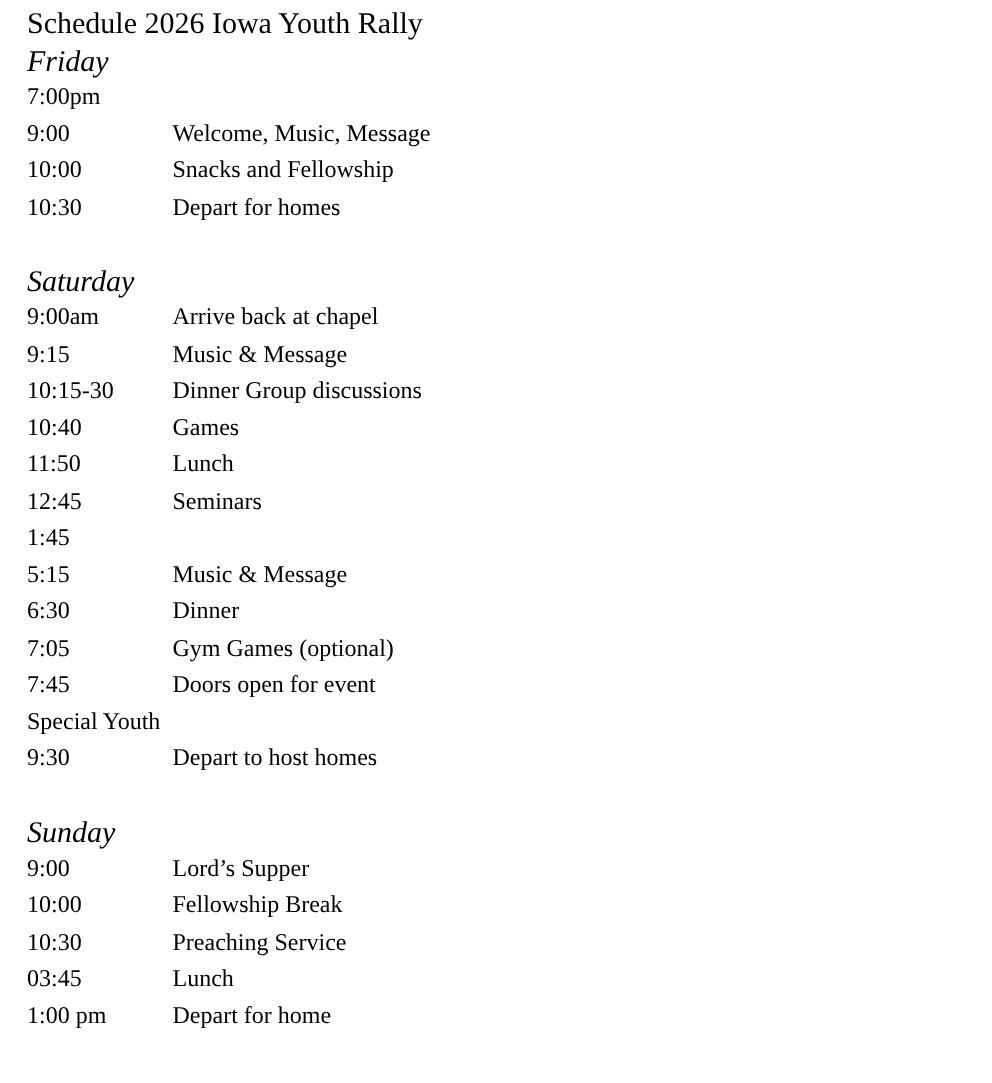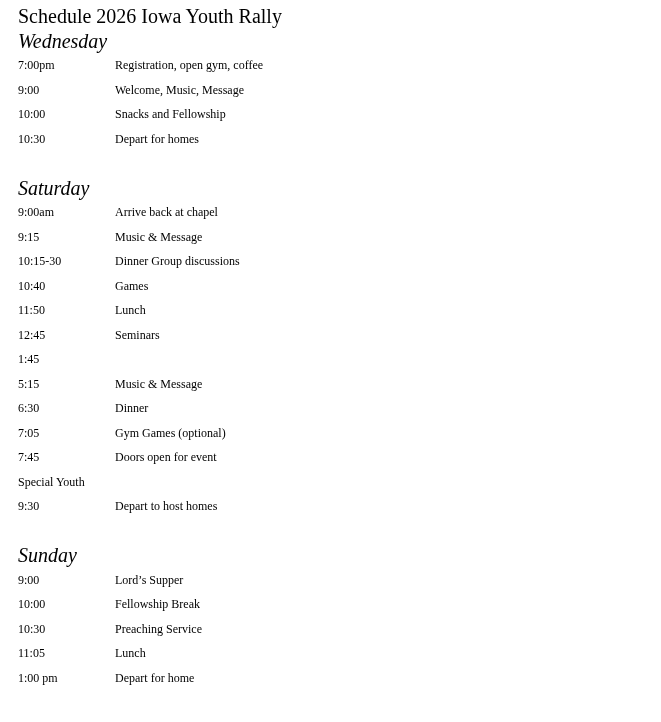--- a/index.html
+++ b/index.html
@@ -31,21 +31,21 @@
   }
   .day-header {
     font-size: 20px;
     line-height: 24.5px;
     font-style: italic;
     white-space: nowrap;
     display: block;
   }
   .schedule-row {
     display: flex;
-    font-size: 12px;
+    font-size: 16px;
     line-height: 24.5px;
     white-space: nowrap;
     align-items: baseline;
   }
   .row-time {
     width: 97px;
     flex: 0 0 97px;
     display: block;
   }
   .row-desc {
@@ -59,24 +59,23 @@
     font-size: 20px;
   }
 </style>
 </head>
 <body>
 
 <div class="doc">
   <div class="doc-title">Schedule 2026 Iowa Youth Rally</div>
   <div id="sections-container">
       <div class="day-section">
-        <div class="day-header">Wednesday</div>
+        <div class="day-header">Friday</div>
         <div class="schedule-row">
           <span class="row-time">7:00pm</span>
-          <span class="row-desc">Registration, open gym, coffee</span>
         </div>
         <div class="schedule-row">
           <span class="row-time">9:00</span>
           <span class="row-desc">Welcome, Music, Message</span>
         </div>
         <div class="schedule-row">
           <span class="row-time">10:00</span>
           <span class="row-desc">Snacks and Fellowship</span>
         </div>
         <div class="schedule-row">
@@ -147,21 +146,21 @@
         </div>
         <div class="schedule-row">
           <span class="row-time">10:00</span>
           <span class="row-desc">Fellowship Break</span>
         </div>
         <div class="schedule-row">
           <span class="row-time">10:30</span>
           <span class="row-desc">Preaching Service</span>
         </div>
         <div class="schedule-row">
-          <span class="row-time">11:05</span>
+          <span class="row-time">03:45</span>
           <span class="row-desc">Lunch</span>
         </div>
         <div class="schedule-row">
           <span class="row-time">1:00 pm</span>
           <span class="row-desc">Depart for home</span>
         </div>
       </div>
     </div>
 </div>
 

